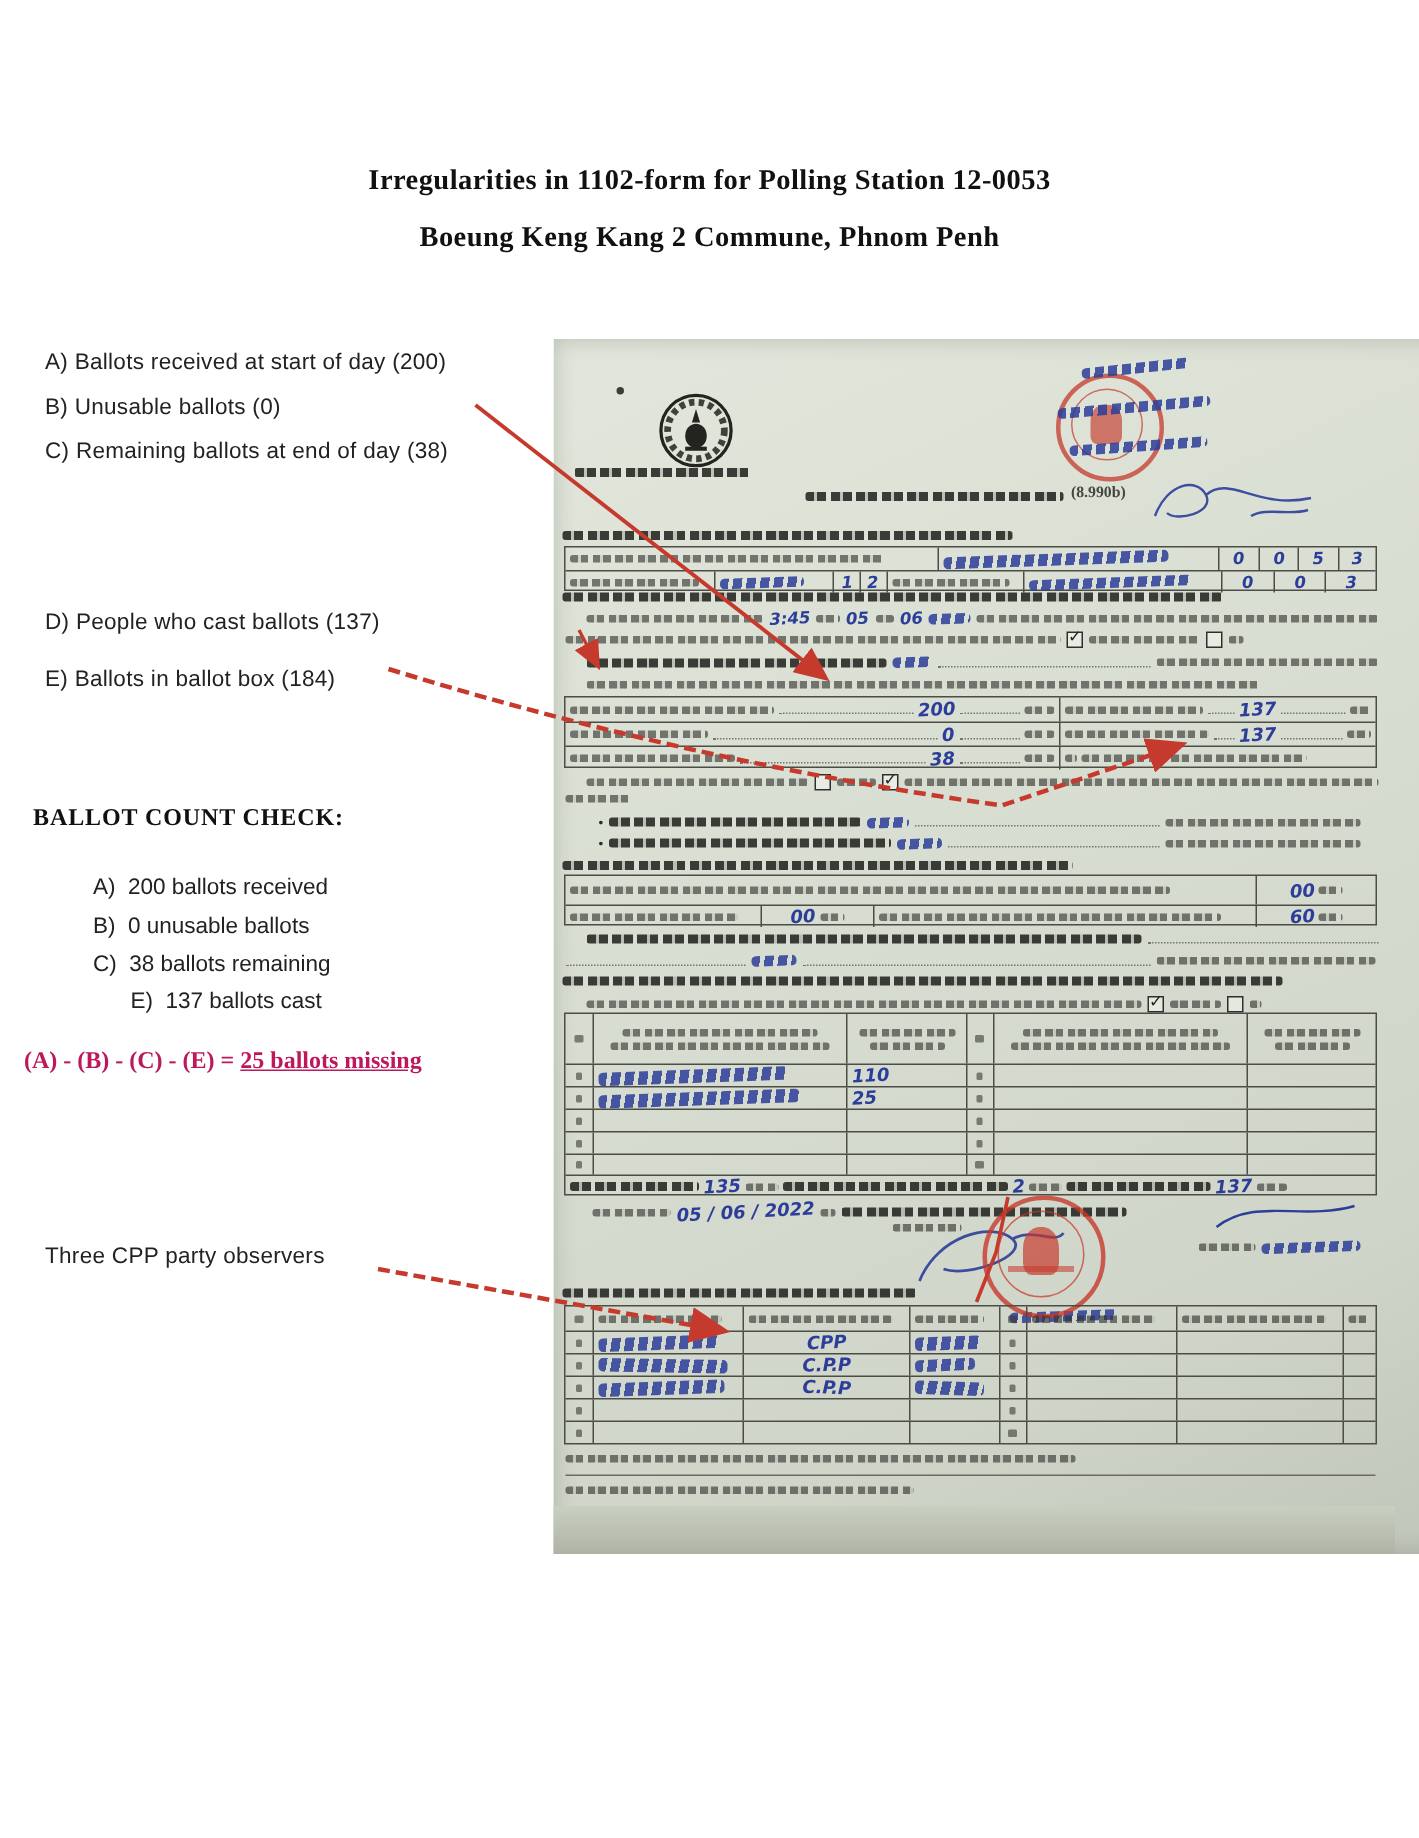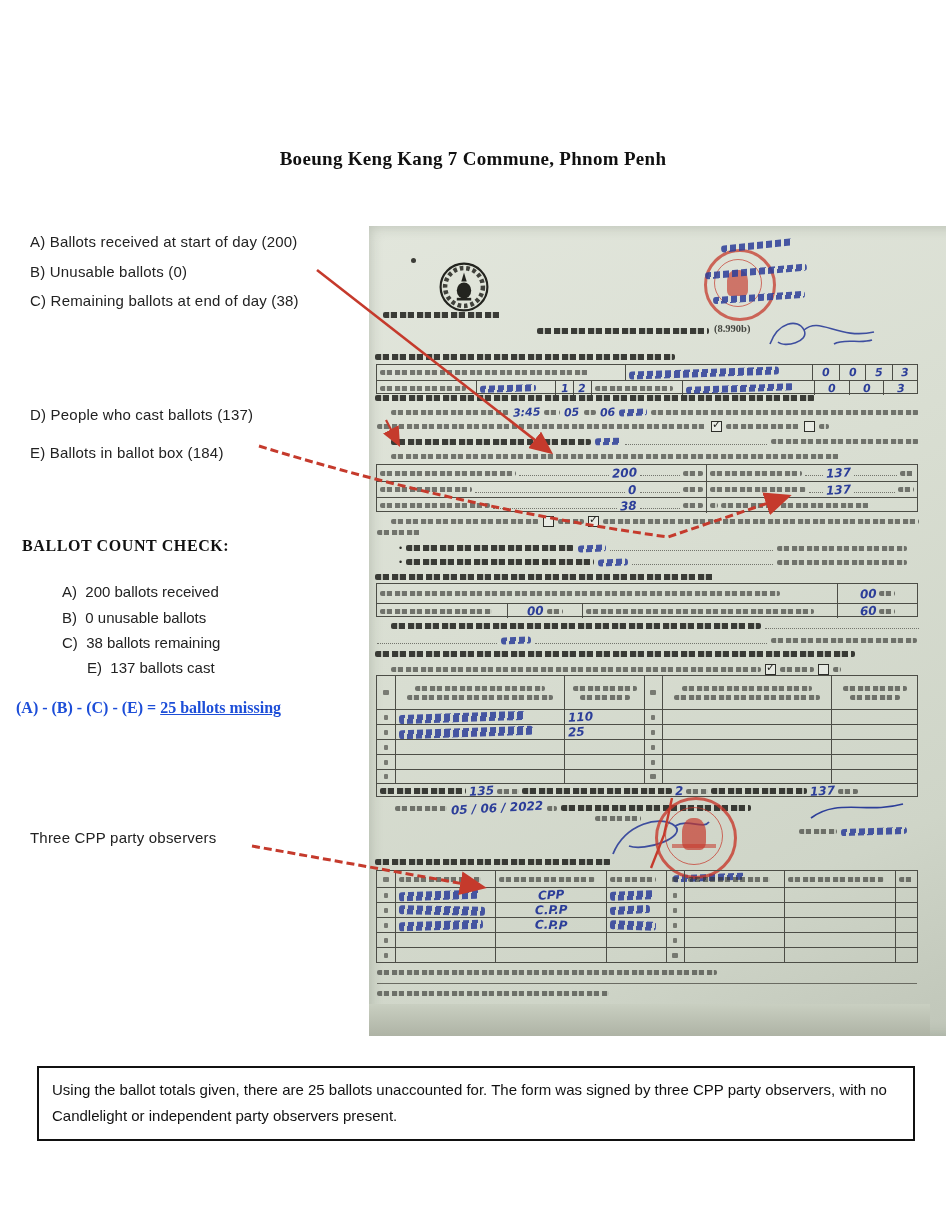--- a/index.html
+++ b/index.html
@@ -7,21 +7,21 @@
         font-family:"Liberation Sans",sans-serif;color:#1c1c1c;}
   .abs{position:absolute;}
 
   
   .title-line{width:100%;text-align:center;font-family:"Liberation Serif",serif;
               font-weight:bold;font-size:19px;letter-spacing:.3px;color:#111;}
   .note{font-size:15px;color:#222;letter-spacing:.2px;white-space:nowrap;}
   .check-head{font-family:"Liberation Serif",serif;font-weight:bold;font-size:16px;
               letter-spacing:.6px;color:#111;}
   .check-item{font-size:15px;color:#222;white-space:pre;}
-  .formula{font-family:"Liberation Serif",serif;font-weight:bold;font-size:16px;color:#1d4ed8;white-space:nowrap;}
+  .formula{font-family:"Liberation Serif",serif;font-weight:bold;font-size:16px;color:#be185d;white-space:nowrap;}
   .formula .res{text-decoration:underline;}
 
   
   .caption-box{border:2px solid #111;padding:9px 13px;width:848px;
                font-size:15px;line-height:1.75;color:#111;background:#fff;}
 
   
   .photo{left:356px;top:226px;width:613px;height:810px;
          background:linear-gradient(155deg,#e2e6dc 0%,#d9ded2 40%,#cfd5c8 78%,#bfc5b8 100%);
          box-shadow:inset 0 0 14px rgba(60,70,55,.25);margin-left:13px;}
@@ -53,21 +53,22 @@
   .tcell:first-child{border-left:none;}
   .dig{display:flex;align-items:center;justify-content:center;border-left:1px solid #4c4d46;height:100%;}
 
   .redline{stroke:#c53a2c;fill:none;}
 </style>
 </head>
 <body>
 
 <div class="page">
 
-  <div class="abs title-line" style="top:148px;left:0;">Boeung Keng Kang 7 Commune, Phnom Penh</div>
+  <div class="abs title-line" style="top:110px;left:0;">Irregularities in 1102-form for Polling Station 12-0053</div>
+  <div class="abs title-line" style="top:148px;left:0;">Boeung Keng Kang 2 Commune, Phnom Penh</div>
 
   <div class="abs note" style="left:30px;top:233px;">A) Ballots received at start of day (200)</div>
   <div class="abs note" style="left:30px;top:263px;">B) Unusable ballots (0)</div>
   <div class="abs note" style="left:30px;top:292px;text-align:center;">C) Remaining ballots at end of day (38)</div>
   <div class="abs note" style="left:30px;top:406px;">D) People who cast ballots (137)</div>
   <div class="abs note" style="left:30px;top:444px;">E) Ballots in ballot box (184)</div>
 
   <div class="abs check-head" style="left:22px;top:537px;">BALLOT COUNT CHECK:</div>
   <div class="abs check-item" style="left:62px;top:583px;">A)  200 ballots received</div>
   <div class="abs check-item" style="left:62px;top:609px;">B)  0 unusable ballots</div>
@@ -571,17 +572,14 @@
         <path d="M0,0 L9,4 L0,8 Z" fill="#c53a2c"></path>
       </marker>
     </defs>
     <line class="redline" x1="317" y1="270" x2="549" y2="451" stroke-width="2.6" marker-end="url(#ah)"></line>
     <path class="redline" d="M386 420 L398 443" stroke-width="2.2" marker-end="url(#ah)"></path>
     <path class="redline" d="M259 446 Q460 508 668 537 L786 497" stroke-width="3" stroke-dasharray="8 4" marker-end="url(#ah)"></path>
     <line class="redline" x1="252" y1="846" x2="481" y2="887" stroke-width="3" stroke-dasharray="8 4" marker-end="url(#ah)"></line>
     <path class="redline" d="M672 798 L664 835 L651 868" stroke-width="2.4"></path>
   </svg>
 
-  <div class="abs caption-box" style="left:37px;top:1066px;">
-    <span>Using the ballot totals given, there are 25 ballots unaccounted for. The form was signed by three CPP party observers, with no Candlelight or independent party observers present.</span>
-  </div>
 
 </div>
 
 </body></html>

